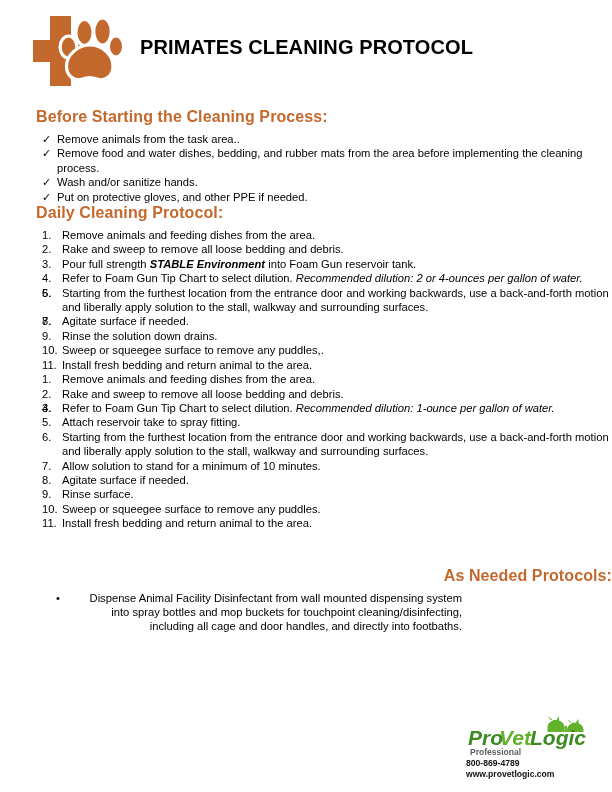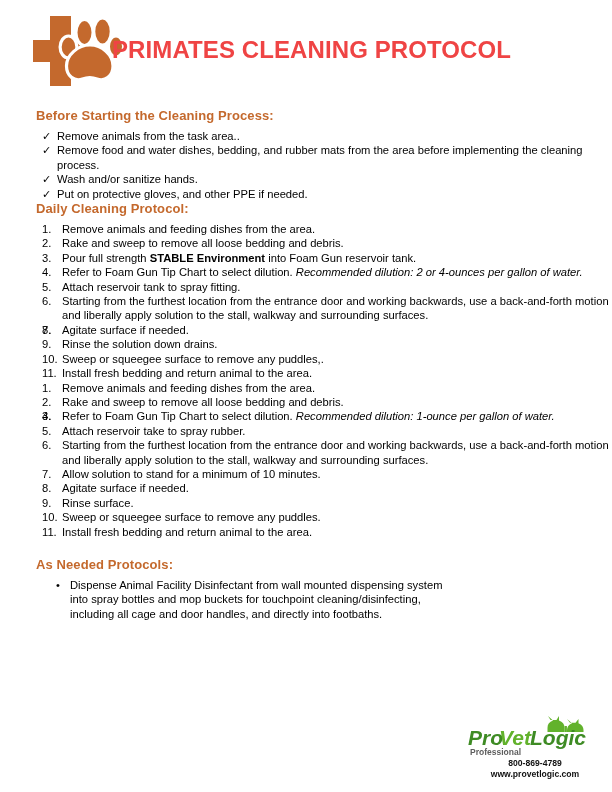--- a/index.html
+++ b/index.html
@@ -62,49 +62,49 @@
   }
   .paw {
     position: absolute;
     left: 24px;
     top: 0px;
     width: 66px;
     height: 70px;
   }
   .title {
     position: absolute;
-    left: 112px;
+    left: 140px;
     top: 36px;
-    font-size: 24px;
+    font-size: 20px;
     font-weight: bold;
     letter-spacing: 0.1px;
-    color: #ef4444;
+    color: #000000;
     white-space: nowrap;
   }
 
   
   .content {
     position: absolute;
     left: 0;
     top: 108px;
     width: 612px;
   }
 
   .section {
     margin: 0 0 0 0;
   }
   .section-heading {
     color: #C4692D;
     font-weight: bold;
-    font-size: 13px;
+    font-size: 16px;
     margin: 0 0 6px 36px;
     letter-spacing: 0.1px;
   }
   .gap-before { }
-  .gap-before-lg { margin-top: 18px; }
+  .gap-before-lg { margin-top: 36px; text-align: right; }
 
   ul.checklist {
     list-style: none;
     margin: 0 0 0 0;
     padding: 0;
   }
   ul.checklist li {
     position: relative;
     padding-left: 57px;
     margin-bottom: 0px;
@@ -155,21 +155,21 @@
     line-height: 14.4px;
   }
   ul.dotlist li .dot {
     position: absolute;
     left: 56px;
     top: 0;
     font-size: 11.2px;
     line-height: 14.4px;
   }
 
-  b.strong { font-weight: bold; }
+  b.strong { font-weight: bold; font-style: italic; }
   i.em { }
 
   
   .footer {
     position: absolute;
     left: 466px;
     top: 712px;
     width: 140px;
     height: 74px;
   }
@@ -178,21 +178,21 @@
     left: 0;
     top: 0;
     width: 135px;
     height: 46px;
   }
   .pvl-contact {
     position: absolute;
     left: 0;
     top: 46px;
     width: 138px;
-    text-align: center;
+    text-align: left;
     font-size: 8.6px;
     font-weight: bold;
     line-height: 11px;
     color: #111111;
   }
 </style>
 </head>
 <body>
 
 <div class="page">
@@ -257,21 +257,20 @@
         <li>
           <span class="num">3.</span>
           <span><span>Pour full strength </span><b class="strong">STABLE Environment</b><span> into Foam Gun reservoir tank.</span></span>
         </li>
         <li>
           <span class="num">4.</span>
           <span><span>Refer to Foam Gun Tip Chart to select dilution. </span><i class="em">Recommended dilution: 2 or 4-ounces per gallon of water.</i></span>
         </li>
         <li>
           <span class="num">5.</span>
-          <span>Attach reservoir tank to spray fitting.</span>
         </li>
         <li>
           <span class="num">6.</span>
           <span>Starting from the furthest location from the entrance door and working backwards, use a back-and-forth motion and liberally apply solution to the stall, walkway and surrounding surfaces.</span>
         </li>
         <li>
           <span class="num">7.</span>
         </li>
         <li>
           <span class="num">8.</span>
@@ -304,21 +303,21 @@
         </li>
         <li>
           <span class="num">3.</span>
         </li>
         <li>
           <span class="num">4.</span>
           <span><span>Refer to Foam Gun Tip Chart to select dilution. </span><i class="em">Recommended dilution:  1-ounce per gallon of water.</i></span>
         </li>
         <li>
           <span class="num">5.</span>
-          <span>Attach reservoir take to spray rubber.</span>
+          <span>Attach reservoir take to spray fitting.</span>
         </li>
         <li>
           <span class="num">6.</span>
           <span>Starting from the furthest location from the entrance door and working backwards, use a back-and-forth motion and liberally apply solution to the stall, walkway and surrounding surfaces.</span>
         </li>
         <li>
           <span class="num">7.</span>
           <span>Allow solution to stand for a minimum of 10 minutes.</span>
         </li>
         <li>

